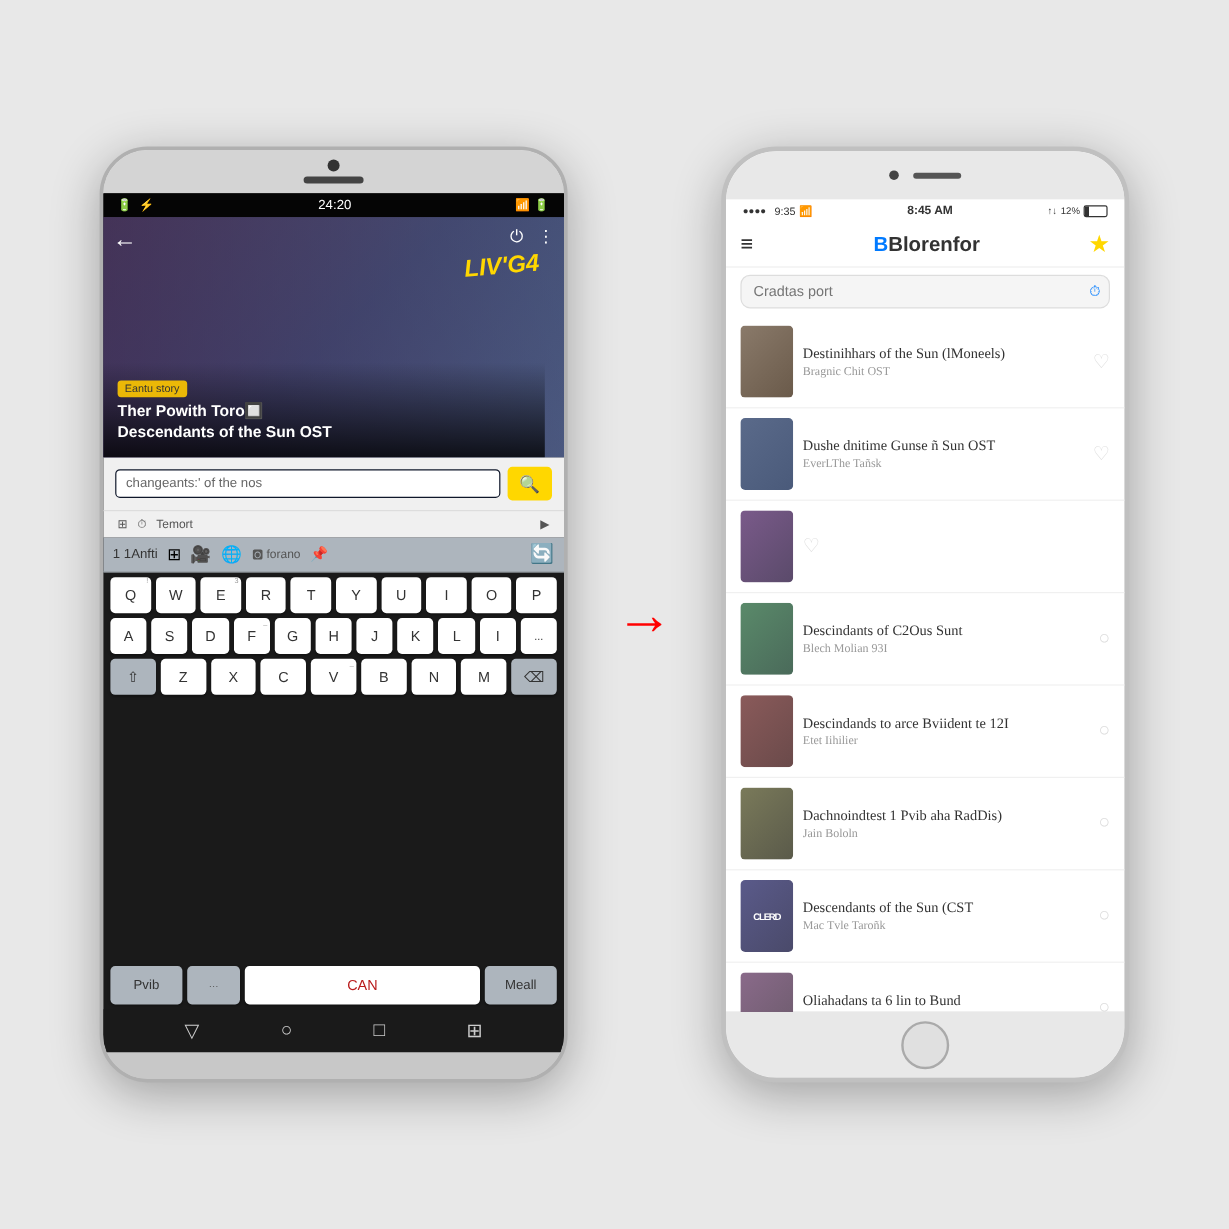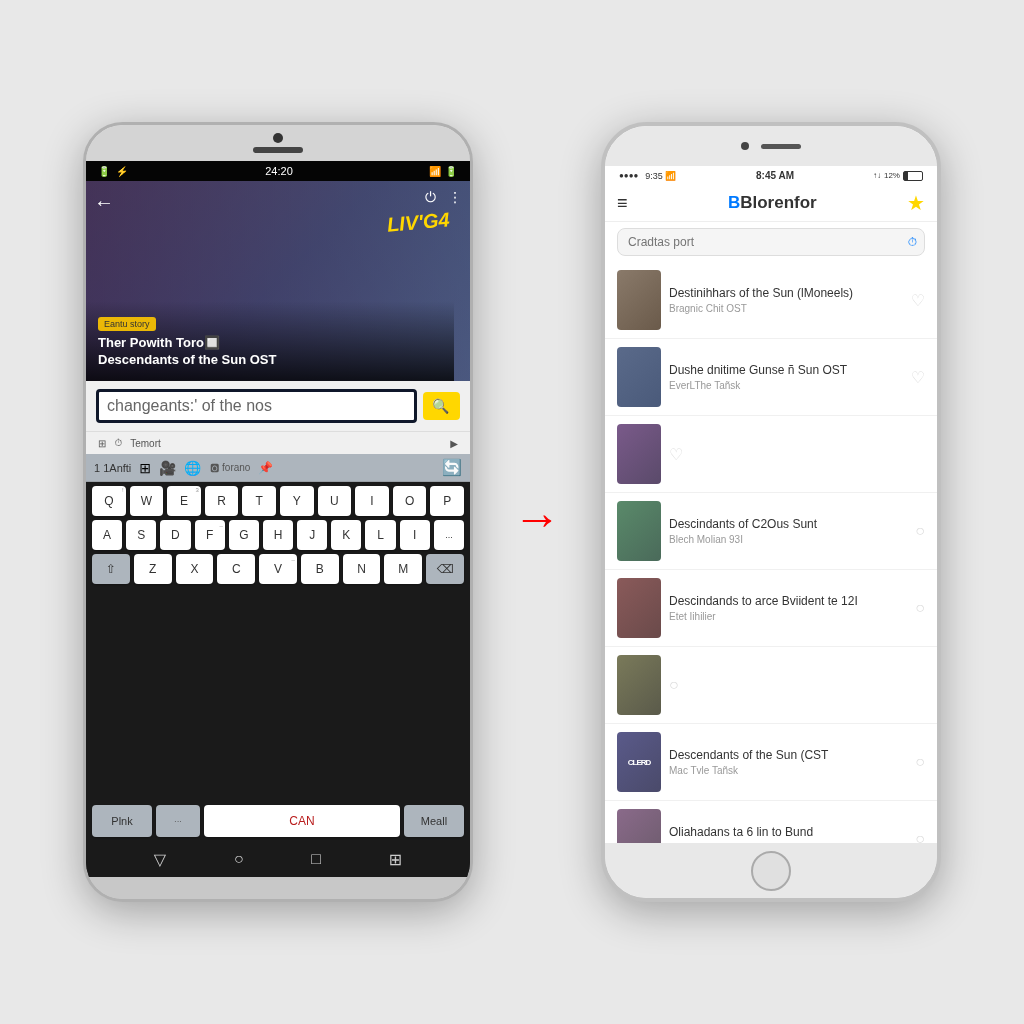--- a/index.html
+++ b/index.html
@@ -112,24 +112,24 @@
       background: #f0f0f0;
       padding: 8px 10px;
       display: flex;
       align-items: center;
       gap: 6px;
       flex-shrink: 0;
     }
     .search-input-box {
       flex: 1;
       background: white;
-      border: 3px solid #0f172a;
+      border: 1px solid #0f172a;
       border-radius: 4px;
       padding: 5px 8px;
-      font-size: 16px;
+      font-size: 11px;
       color: #666;
     }
     .search-btn-yellow {
       background: #ffd700;
       border: none;
       border-radius: 4px;
       padding: 6px 10px;
       font-size: 14px;
     }
     .quick-actions {
@@ -357,20 +357,21 @@
       display: flex;
       align-items: center;
       justify-content: center;
       font-size: 8px;
       color: rgba(255,255,255,0.5);
       overflow: hidden;
       position: relative;
     }
     .ios-item-text {
       flex: 1;
+      font-family: Liberation Serif, serif;
     }
     .ios-item-title {
       font-size: 12px;
       color: #333;
       font-weight: 500;
       line-height: 1.3;
     }
     .ios-item-subtitle {
       font-size: 10px;
       color: #999;
@@ -502,21 +503,21 @@
         <div class="kbd-key">X</div>
         <div class="kbd-key">C</div>
         <div class="kbd-key">V<span class="superscript">_</span></div>
         <div class="kbd-key">B</div>
         <div class="kbd-key">N</div>
         <div class="kbd-key">M</div>
         <div class="kbd-key backspace">⌫</div>
       </div>
     </div>
     <div class="kbd-bottom-row">
-      <div class="kbd-side">Plnk</div>
+      <div class="kbd-side">Pvib</div>
       <div style="background:#adb5bd;border-radius:4px;height:32px;width:44px;display:flex;align-items:center;justify-content:center;font-size:8px;color:#555;box-shadow:0 1px 2px rgba(0,0,0,0.3);">···</div>
       <div class="kbd-space">CAN</div>
       <div class="kbd-side">Meall</div>
     </div>
 
     <div class="android-nav-bar">
       <span class="nav-icon">▽</span>
       <span class="nav-icon">○</span>
       <span class="nav-icon">□</span>
       <span class="nav-icon">⊞</span>
@@ -615,32 +616,36 @@
           <div class="ios-item-title">Descindands to arce Bviident te 12I</div>
           <div class="ios-item-subtitle">Etet Iihilier</div>
         </div>
         <span class="ios-heart">○</span>
       </div>
 
       <div class="ios-list-item">
         <div class="ios-thumb thumb-6">
           <div style="width:100%;height:100%;background:linear-gradient(135deg,#7a7a5a,#5a5a4a);"></div>
         </div>
+        <div class="ios-item-text">
+          <div class="ios-item-title">Dachnoindtest 1 Pvib aha RadDis)</div>
+          <div class="ios-item-subtitle">Jain Bololn</div>
+        </div>
         <span class="ios-heart">○</span>
       </div>
 
       <div class="ios-list-item">
         <div class="ios-thumb thumb-7">
           <div style="width:100%;height:100%;background:linear-gradient(135deg,#5a5a8a,#4a4a6a);display:flex;align-items:center;justify-content:center;">
             <span style="color:white;font-size:8px;font-weight:bold;letter-spacing:-1px;">CLERD</span>
           </div>
         </div>
         <div class="ios-item-text">
           <div class="ios-item-title">Descendants of the Sun (CST</div>
-          <div class="ios-item-subtitle">Mac Tvle Tañsk</div>
+          <div class="ios-item-subtitle">Mac Tvle Taroñk</div>
         </div>
         <span class="ios-heart">○</span>
       </div>
 
       <div class="ios-list-item">
         <div class="ios-thumb thumb-8">
           <div style="width:100%;height:100%;background:linear-gradient(135deg,#8a6a8a,#6a5a6a);"></div>
         </div>
         <div class="ios-item-text">
           <div class="ios-item-title">Oliahadans ta 6 lin to Bund</div>

